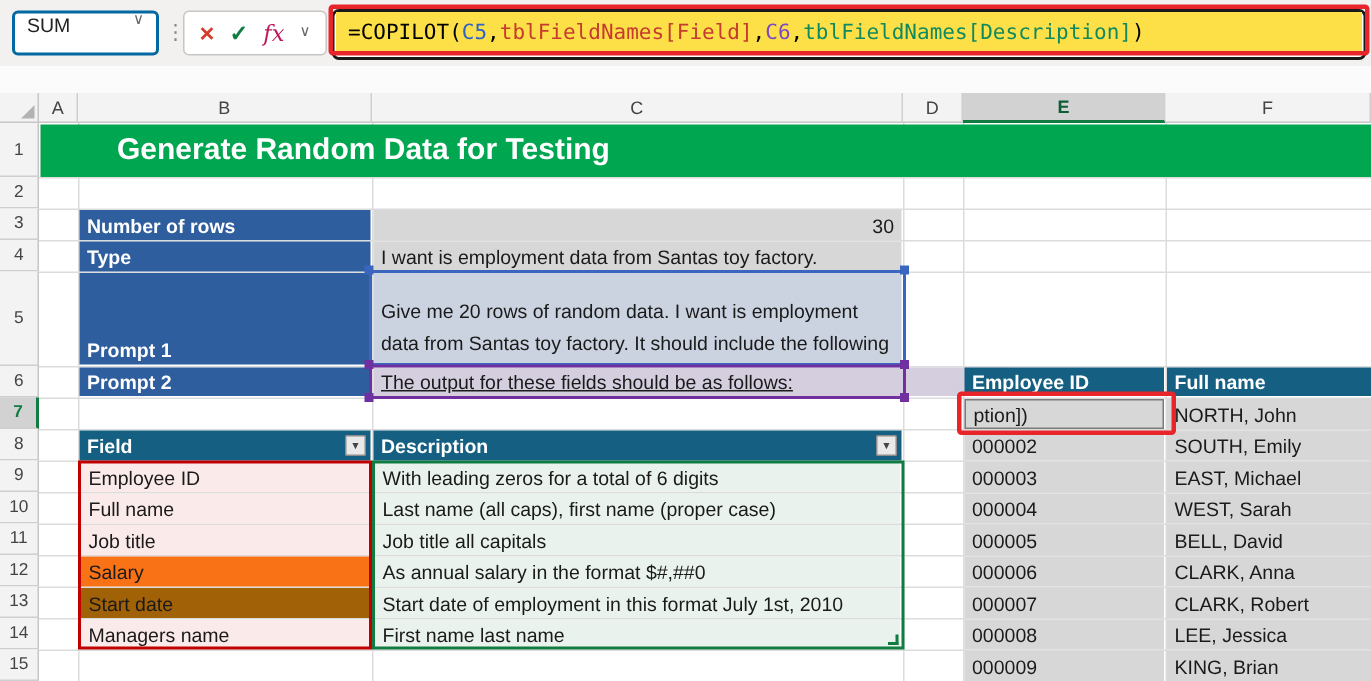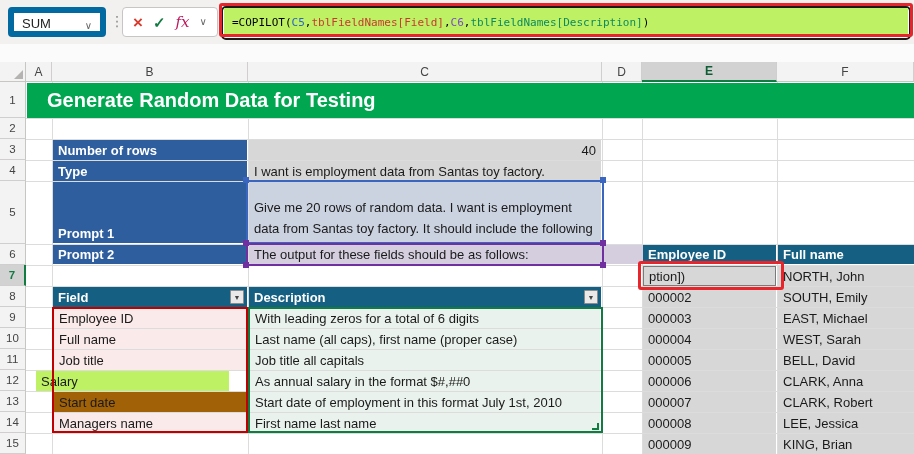--- a/index.html
+++ b/index.html
@@ -4,36 +4,36 @@
 <style>
   * { margin:0; padding:0; box-sizing:border-box; }
   html,body { width:914px; height:454px; overflow:hidden; background:#fff;
               font-family:"Liberation Sans", sans-serif; }
   #app { position:relative; width:914px; height:454px; background:#fff; overflow:hidden; }
 
   
   .topbar { position:absolute; left:0; top:0; width:914px; height:44px; background:#F2F1F0; }
   .band   { position:absolute; left:0; top:44px; width:914px; height:18px; background:#FBFBFB; }
   .namebox { position:absolute; left:8px; top:7px; width:98px; height:30px; background:#fff;
-             border:6px solid #0369a1; border-radius:4px; display:flex; align-items:flex-end;
+             border:2px solid #0369a1; border-radius:4px; display:flex; align-items:flex-start;
              padding:0 8px; font-size:13px; color:#222; }
   .namebox .nb-val { flex:1; }
   .chev { color:#666; font-size:10px; line-height:1; }
   .dots { position:absolute; left:110px; top:13px; color:#8A8886; font-size:14px; letter-spacing:0; }
   .fxbtns { position:absolute; left:122px; top:7px; width:96px; height:30px; background:#fff;
             border:1px solid #C8C6C4; border-radius:4px; display:flex; align-items:center;
             justify-content:space-evenly; }
   .xbtn { color:#D83B2D; font-size:17px; font-weight:bold; line-height:1; }
   .okbtn { color:#107C41; font-size:15px; font-weight:bold; line-height:1; }
   .fx { font-family:"DejaVu Serif", serif; font-style:italic; font-size:15px; color:#be185d; }
   .formulabox-outer { position:absolute; left:221px; top:6px; width:690px; height:34px;
                       background:#fff; border:2px solid #1a1a1a; border-radius:5px; }
-  .formulabox { position:absolute; left:224px; top:8px; width:684px; height:28px; background:#bef264;
+  .formulabox { position:absolute; left:224px; top:8px; width:684px; height:28px; background:#fde047;
                 display:flex; align-items:center; padding-left:8px;
-                font-family:"DejaVu Sans Mono", monospace; font-size:11px; white-space:pre; }
+                font-family:"DejaVu Sans Mono", monospace; font-size:14px; white-space:pre; }
   .annotation { position:absolute; border:3px solid #E8252A; border-radius:3px; background:transparent; }
   #ann-formula { left:219px; top:3px; width:694px; height:34px; }
   #ann-e7 { left:638px; top:261px; width:146px; height:29px; }
 
   
   .colhead { position:absolute; top:62px; height:20px; background:#F3F3F3; border-right:1px solid #D0CECE;
              border-bottom:1px solid #C8C6C4; color:#444; font-size:12px; display:flex;
              align-items:center; justify-content:center; }
   .colhead.sel { background:#D2D2D2; border-bottom:2px solid #107C41; color:#0E5C33; font-weight:bold; }
   .rowhead { position:absolute; left:0; width:26px; background:#F3F3F3; border-bottom:1px solid #D0CECE;
@@ -47,21 +47,21 @@
 
   .gl { position:absolute; background:#DCDCDC; }
 
   .cell { position:absolute; font-size:13px; color:#1a1a1a; display:flex; align-items:center;
           padding:0 5px; white-space:nowrap; overflow:hidden; }
   .bluehdr { background:#2E5E9E; color:#fff; font-weight:bold; }
   .tealhdr { background:#156082; color:#fff; font-weight:bold; }
   .gray { background:#D7D7D7; }
   .banner { position:absolute; left:27px; top:83px; width:887px; height:35px; background:#00A650;
             color:#fff; font-weight:bold; font-size:20px; display:flex; align-items:center;
-            padding-left:20px; }
+            padding-left:51px; }
   .wrapcell { white-space:normal; align-items:flex-start; line-height:21px; padding-top:15px; }
   .bottomlbl { align-items:flex-end; padding-bottom:2px; }
   .filterbtn { position:absolute; width:14px; height:14px; background:#E9E9E9; border:1px solid #8C8C8C;
                display:flex; align-items:center; justify-content:center; font-size:7px; color:#444;
                border-radius:1px; }
   .selrect { position:absolute; background:transparent; }
   .handle { position:absolute; width:6px; height:6px; }
   .resizemark { position:absolute; width:7px; height:7px; border-right:2px solid #107C41;
                 border-bottom:2px solid #107C41; }
 </style>
@@ -125,46 +125,46 @@
       <div class="rowhead" style="top: 286px; height: 21px;">8</div>
       <div class="rowhead" style="top: 307px; height: 21px;">9</div>
       <div class="rowhead" style="top: 328px; height: 21px;">10</div>
       <div class="rowhead" style="top: 349px; height: 21px;">11</div>
       <div class="rowhead" style="top: 370px; height: 21px;">12</div>
       <div class="rowhead" style="top: 391px; height: 21px;">13</div>
       <div class="rowhead" style="top: 412px; height: 21px;">14</div>
       <div class="rowhead" style="top: 433px; height: 21px;">15</div>
       <div class="banner">Generate Random Data for Testing</div>
       <div class="cell bluehdr" style="left: 53px; top: 140px; width: 194px; height: 20px;">Number of rows</div>
-      <div class="cell gray" style="left: 249px; top: 140px; width: 352px; height: 20px; justify-content: flex-end;">40</div>
+      <div class="cell gray" style="left: 249px; top: 140px; width: 352px; height: 20px; justify-content: flex-end;">30</div>
       <div class="cell bluehdr" style="left: 53px; top: 161px; width: 194px; height: 20px;">Type</div>
       <div class="cell gray" style="left: 249px; top: 161px; width: 352px; height: 20px;">I want is employment data from Santas toy factory.</div>
       <div class="cell bluehdr bottomlbl" style="left: 53px; top: 182px; width: 194px; height: 61px;">Prompt 1</div>
       <div class="cell wrapcell" style="left: 249px; top: 182px; width: 352px; height: 61px; background: rgb(203, 210, 224);">Give me 20 rows of random data.  I want is employment data from Santas toy factory.  It should include the following fields:</div>
       <div class="cell bluehdr" style="left: 53px; top: 245px; width: 194px; height: 19px;">Prompt 2</div>
-      <div class="cell" style="left: 249px; top: 245px; width: 424px; height: 19px; background: rgb(213, 206, 223);">The output for these fields should be as follows:</div>
+      <div class="cell" style="left: 249px; top: 245px; width: 424px; height: 19px; background: rgb(213, 206, 223); text-decoration: underline;">The output for these fields should be as follows:</div>
       <div class="selrect" style="left: 246px; top: 180px; width: 358px; height: 64px; border: 2px solid rgb(58, 102, 192);"></div>
       <div class="handle" style="left: 243px; top: 177px; background: rgb(58, 102, 192);"></div>
       <div class="handle" style="left: 600px; top: 177px; background: rgb(58, 102, 192);"></div>
       <div class="selrect" style="left: 246px; top: 243px; width: 358px; height: 23px; border: 2px solid rgb(112, 48, 160);"></div>
       <div class="handle" style="left: 243px; top: 240px; background: rgb(112, 48, 160);"></div>
       <div class="handle" style="left: 600px; top: 240px; background: rgb(112, 48, 160);"></div>
       <div class="handle" style="left: 243px; top: 262px; background: rgb(112, 48, 160);"></div>
       <div class="handle" style="left: 600px; top: 262px; background: rgb(112, 48, 160);"></div>
       <div class="cell tealhdr" style="left: 53px; top: 287px; width: 194px; height: 20px;">Field</div>
       <div class="cell tealhdr" style="left: 249px; top: 287px; width: 352px; height: 20px;">Description</div>
       <div class="filterbtn" style="left: 230px; top: 290px;">▼</div>
       <div class="filterbtn" style="left: 584px; top: 290px;">▼</div>
       <div class="cell" style="left: 54px; top: 308px; width: 193px; height: 20px; background: rgb(251, 234, 234);">Employee ID</div>
       <div class="cell" style="left: 250px; top: 308px; width: 350px; height: 20px; background: rgb(233, 242, 236);">With leading zeros for a total of 6 digits</div>
       <div class="cell" style="left: 54px; top: 329px; width: 193px; height: 20px; background: rgb(251, 234, 234);">Full name</div>
       <div class="cell" style="left: 250px; top: 329px; width: 350px; height: 20px; background: rgb(233, 242, 236);">Last name (all caps), first name (proper case)</div>
       <div class="cell" style="left: 54px; top: 350px; width: 193px; height: 20px; background: rgb(251, 234, 234);">Job title</div>
       <div class="cell" style="left: 250px; top: 350px; width: 350px; height: 20px; background: rgb(233, 242, 236);">Job title all capitals</div>
-      <div class="cell" style="left: 36px; top: 371px; width: 193px; height: 20px; background: #bef264;">Salary</div>
+      <div class="cell" style="left: 54px; top: 371px; width: 193px; height: 20px; background: #f97316;">Salary</div>
       <div class="cell" style="left: 250px; top: 371px; width: 350px; height: 20px; background: rgb(233, 242, 236);">As annual salary in the format $#,##0</div>
       <div class="cell" style="left: 54px; top: 392px; width: 193px; height: 20px; background: #a16207;">Start date</div>
       <div class="cell" style="left: 250px; top: 392px; width: 350px; height: 20px; background: rgb(233, 242, 236);">Start date of employment in this format July 1st, 2010</div>
       <div class="cell" style="left: 54px; top: 413px; width: 193px; height: 20px; background: rgb(251, 234, 234);">Managers name</div>
       <div class="cell" style="left: 250px; top: 413px; width: 350px; height: 20px; background: rgb(233, 242, 236);">First name last name</div>
       <div class="selrect" style="left: 52px; top: 307px; width: 196px; height: 126px; border: 2px solid rgb(192, 0, 0);"></div>
       <div class="selrect" style="left: 248px; top: 307px; width: 355px; height: 126px; border: 2px solid rgb(16, 124, 65);"></div>
       <div class="resizemark" style="left: 592px; top: 423px;"></div>
       <div class="cell tealhdr" style="left: 643px; top: 245px; width: 133px; height: 19px;">Employee ID</div>
       <div class="cell tealhdr" style="left: 778px; top: 245px; width: 136px; height: 19px;">Full name</div>

